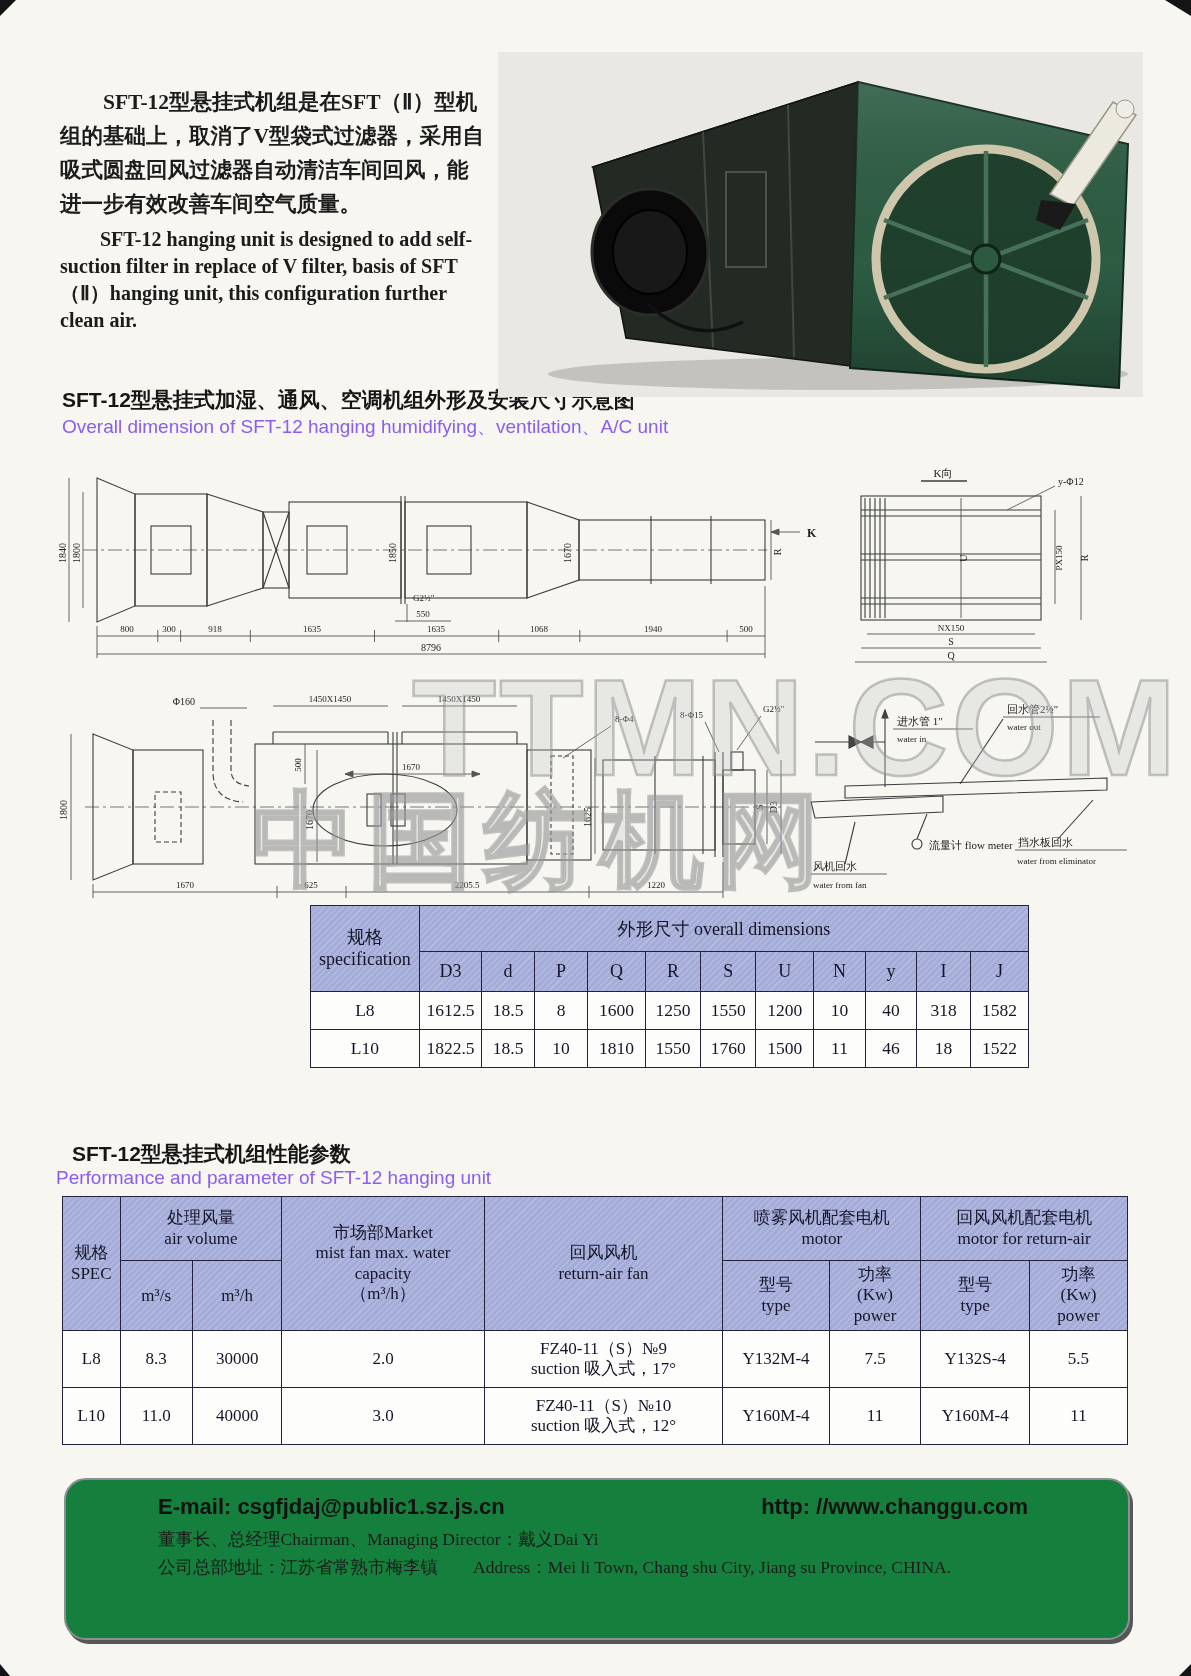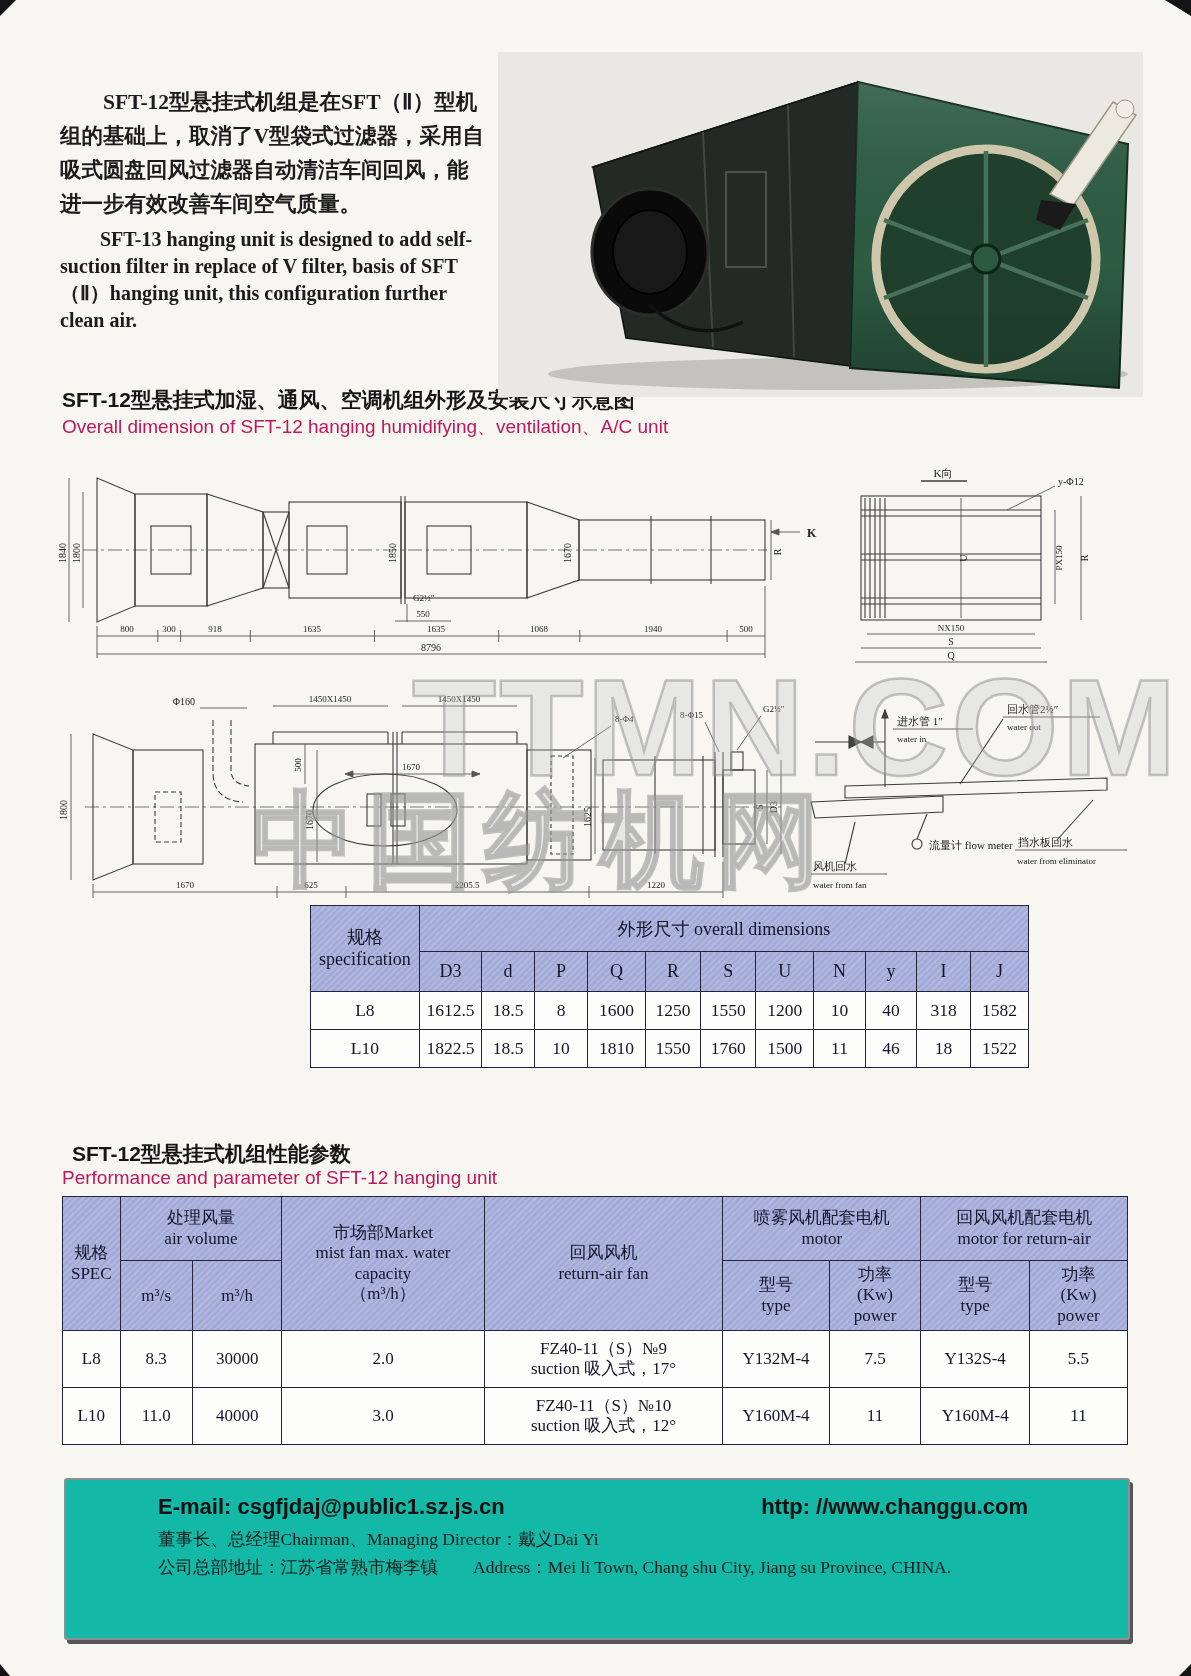--- a/index.html
+++ b/index.html
@@ -8,21 +8,21 @@
   .abs{position:absolute;}
   
   .corner{position:absolute;background:#141414;}
   
   #intro-zh{left:60px;top:86px;width:426px;font-size:21.5px;font-weight:bold;
             line-height:1.58;text-indent:2em;}
   #intro-en{left:60px;top:226px;width:432px;font-size:20px;font-weight:bold;
             line-height:1.35;text-indent:2em;}
   
   .h-zh{font-family:"Liberation Sans",sans-serif;font-weight:bold;font-size:21px;color:#161616;}
-  .h-en{font-family:"Liberation Sans",sans-serif;font-weight:500;font-size:19px;color:#be185d;}
+  .h-en{font-family:"Liberation Sans",sans-serif;font-weight:500;font-size:19px;color:#8b5cf6;}
   
   .wm{position:absolute;z-index:5;font-family:"Liberation Sans",sans-serif;font-weight:900;
       color:rgba(195,195,195,0.30);-webkit-text-stroke:2.5px rgba(140,140,140,0.5);
       pointer-events:none;white-space:nowrap;}
   #wm1{left:412px;top:648px;font-size:138px;letter-spacing:3px;font-style:normal;}
   #wm2{left:252px;top:772px;font-size:104px;letter-spacing:12px;}
   
   table{border-collapse:collapse;position:absolute;z-index:10;table-layout:fixed;
         background:#fdfdfb;}
   td{border:1.7px solid #22223c;text-align:center;vertical-align:middle;
@@ -32,41 +32,41 @@
   #table1{left:310px;top:905px;width:719px;font-size:17.5px;}
   #table1 .r1{height:46px;font-size:18px;}
   #table1 .r2{height:40px;font-size:18px;}
   #table1 .rd{height:38px;}
   #table2{left:62px;top:1196px;width:1066px;font-size:17px;}
   #table2 .r1{height:64px;}
   #table2 .r2{height:70px;}
   #table2 .rd{height:57px;}
   .two-line div{line-height:1.2;}
   
-  #footer{left:64px;top:1478px;width:1062px;height:158px;background:#14b8a6;
-          border:2px solid #8e8e95;border-radius:3px;box-shadow:3px 4px 0 rgba(45,45,50,.8);
+  #footer{left:64px;top:1478px;width:1062px;height:158px;background:#15803d;
+          border:2px solid #8e8e95;border-radius:22px;box-shadow:3px 4px 0 rgba(45,45,50,.8);
           z-index:10;}
   #footer .row1{display:flex;justify-content:space-between;margin:14px 100px 6px 92px;
           font-family:"Liberation Sans",sans-serif;font-weight:bold;font-size:22px;color:#111;}
   #footer .fline{margin:2px 30px 0 92px;font-size:17.5px;color:#1a1a1a;line-height:1.5;}
   svg text{font-family:"Liberation Serif",serif;fill:#222;}
   .dnum{font-size:10px;}
   .dsm{font-size:9px;}
   .dzh{font-size:11px;}
 </style>
 </head>
 <body>
 
 <div class="corner" id="c-tl" style="left:0;top:0;width:16px;height:16px;clip-path:polygon(0 0,100% 0,0 100%);"></div>
 <div class="corner" style="right:0;top:0;width:26px;height:16px;clip-path:polygon(0 0,100% 0,100% 100%);"></div>
 <div class="corner" style="left:0;bottom:0;width:10px;height:12px;clip-path:polygon(0 0,0 100%,100% 100%);"></div>
 <div class="corner" style="right:0;bottom:0;width:12px;height:12px;clip-path:polygon(100% 0,100% 100%,0 100%);"></div>
 
 <div id="intro-zh" class="abs">SFT-12型悬挂式机组是在SFT（Ⅱ）型机组的基础上，取消了V型袋式过滤器，采用自吸式圆盘回风过滤器自动清洁车间回风，能进一步有效改善车间空气质量。</div>
-<div id="intro-en" class="abs">SFT-13 hanging unit is designed to add self-suction filter in replace of V filter, basis of SFT（Ⅱ）hanging unit, this configuration further clean air.</div>
+<div id="intro-en" class="abs">SFT-12 hanging unit is designed to add self-suction filter in replace of V filter, basis of SFT（Ⅱ）hanging unit, this configuration further clean air.</div>
 
 <svg class="abs" style="left:498px;top:52px;z-index:1;" width="645" height="345" viewBox="0 0 645 345">
   <rect x="0" y="0" width="645" height="345" fill="#e9e8e3"></rect>
   <ellipse cx="340" cy="322" rx="290" ry="16" fill="rgba(60,60,55,0.22)"></ellipse>
   <g>
     <polygon points="95,115 360,30 395,44 140,132" fill="#333b34" stroke="#15181a" stroke-width="1.5"></polygon>
     <polygon points="95,115 360,30 360,315 128,286" fill="#232a24" stroke="#101312" stroke-width="1.5"></polygon>
     <line x1="205" y1="80" x2="215" y2="295" stroke="#40483f" stroke-width="2"></line>
     <line x1="290" y1="53" x2="296" y2="305" stroke="#40483f" stroke-width="2"></line>
     <rect x="228" y="120" width="40" height="95" fill="none" stroke="#4a524a" stroke-width="2"></rect>
@@ -371,21 +371,21 @@
     <td>1500</td>
     <td>11</td>
     <td>46</td>
     <td>18</td>
     <td>1522</td>
   </tr>
 </tbody>
   </table>
 
 <div class="abs h-zh" style="left:72px;top:1140px;">SFT-12型悬挂式机组性能参数</div>
-<div class="abs h-en" style="left:62px;top:1167px;">Performance and parameter of SFT-12 hanging unit</div>
+<div class="abs h-en" style="left:56px;top:1167px;">Performance and parameter of SFT-12 hanging unit</div>
 
 <table id="table2">
   <colgroup>
     <col style="width:5.4%;">
       <col style="width:6.8%;">
       <col style="width:8.4%;">
     <col style="width:19%;">
       <col style="width:22.4%;">
     <col style="width:10%;">
       <col style="width:8.6%;">

